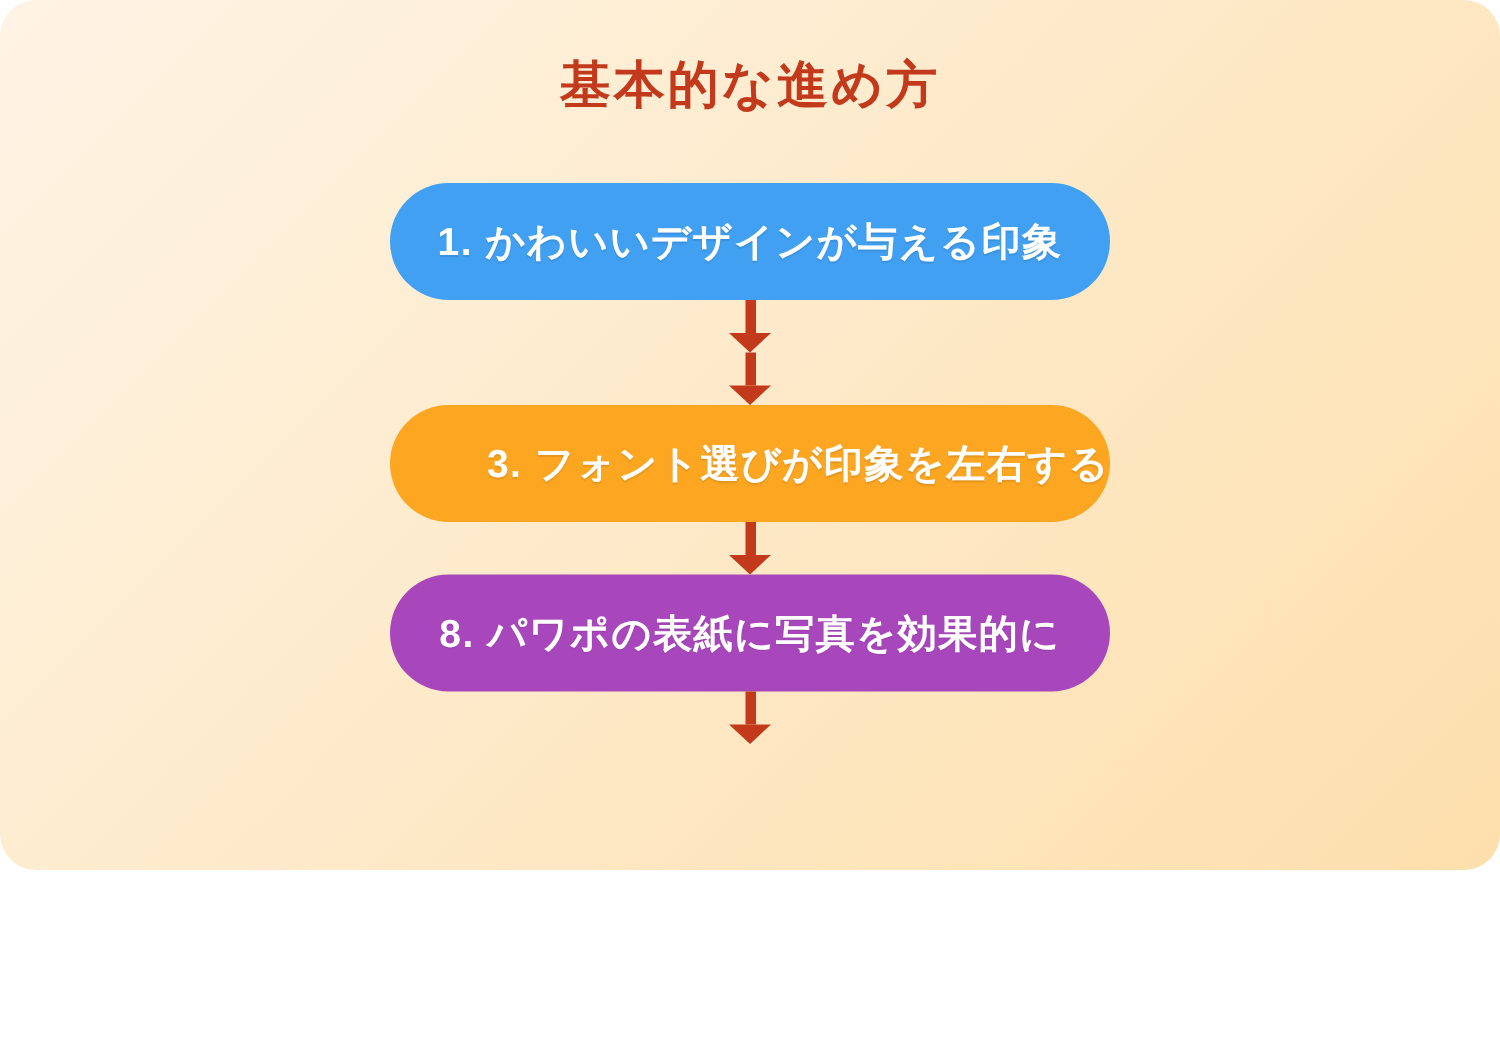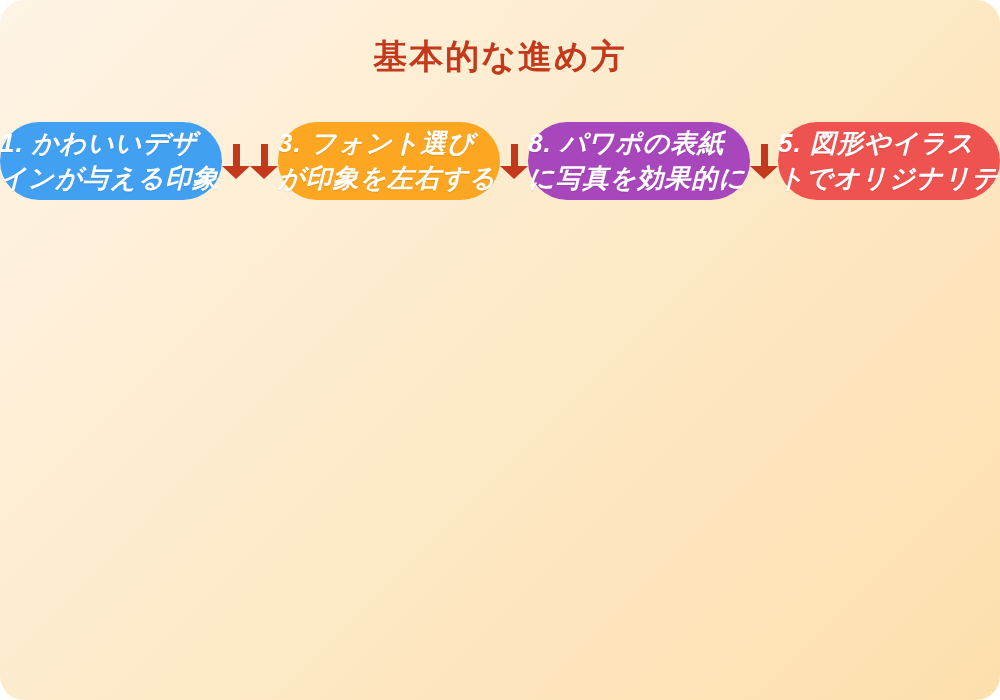--- a/index.html
+++ b/index.html
@@ -4,41 +4,40 @@
 <style>
   html, body {
     margin: 0;
     padding: 0;
     background: #ffffff;
     font-family: "Liberation Sans", "DejaVu Sans", sans-serif;
   }
   .canvas {
     position: relative;
     width: 1000px;
-    height: 700px;
+    height: 580px;
     border-radius: 24px;
     background: linear-gradient(135deg, var(--bg-start) 0%, var(--bg-end) 100%);
     overflow: hidden;
     box-sizing: border-box;
   }
   .page-title {
     margin: 0;
     padding-top: 34px;
     text-align: center;
     font-size: 34px;
     font-weight: bold;
     letter-spacing: 2px;
     color: var(--title-color);
   }
   .flow {
     margin-top: 42px;
     display: flex;
-    flex-direction: row;
+    flex-direction: column;
     align-items: center;
-    font-style: italic;
   }
   .pill {
     width: 480px;
     height: 78px;
     border-radius: 39px;
     display: flex;
     align-items: center;
     justify-content: center;
     color: var(--step-text);
     font-size: 26px;
@@ -84,36 +83,33 @@
       <div class="stem"></div>
       <div class="head"></div>
     </div>
 
 
     <div class="arrow">
       <div class="stem"></div>
       <div class="head"></div>
     </div>
 
-    <div class="pill" style="background: rgb(252, 166, 34);">
+    <div class="pill" style="background: rgb(252, 166, 34); justify-content: flex-end;">
       <span>3. フォント選びが印象を左右する</span>
     </div>
 
     <div class="arrow">
       <div class="stem"></div>
       <div class="head"></div>
     </div>
 
     <div class="pill" style="background: rgb(168, 71, 188);">
       <span>8. パワポの表紙に写真を効果的に</span>
     </div>
 
     <div class="arrow">
       <div class="stem"></div>
       <div class="head"></div>
     </div>
 
-    <div class="pill" style="background: rgb(239, 83, 80);">
-      <span>5. 図形やイラストでオリジナリテ</span>
-    </div>
 
   </div>
 </div>
 
 </body></html>

